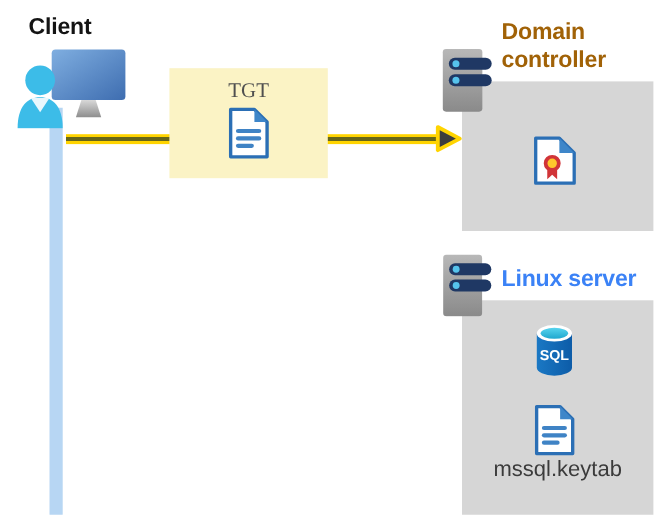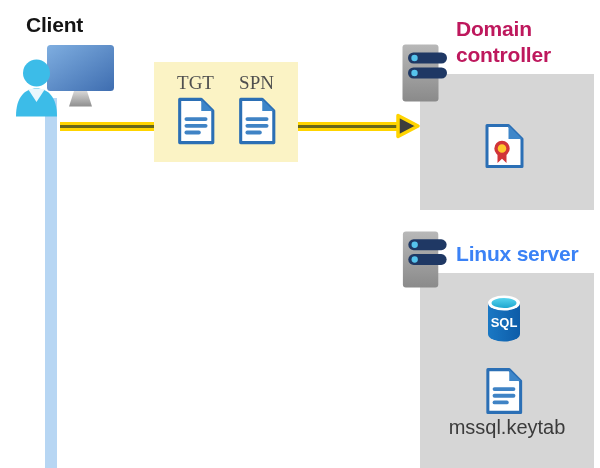--- a/index.html
+++ b/index.html
@@ -15,21 +15,21 @@
   .arrow-line{left:60px;top:110px;width:337px;height:9px;z-index:2;
     background:linear-gradient(to bottom,#FFD400 0%,#FFD400 33%,#66661A 33%,#66661A 64%,#FFD400 64%,#FFD400 100%);}
   .arrow-head{left:395px;top:100px;width:26px;height:28px;z-index:2;}
 
   .note-box{left:154px;top:50px;width:144px;height:100px;background:#FBF3C5;z-index:4;
     display:flex;justify-content:center;align-items:flex-start;gap:15px;padding-top:7px;box-sizing:border-box;font-family:Liberation Serif, serif;}
   .ticket{display:flex;flex-direction:column;align-items:center;width:46px;}
   .ticket-label{font-size:19px;color:#4F4F4F;line-height:28px;}
   .ticket svg{width:40px;height:48px;}
 
-  .dc-title{left:456px;top:4px;width:128px;font-size:21px;font-weight:700;color:#be185d;line-height:26px;letter-spacing:-0.2px;}
+  .dc-title{left:456px;top:4px;width:128px;font-size:21px;font-weight:700;color:#a16207;line-height:26px;letter-spacing:-0.2px;}
   .panel{background:#D6D6D6;z-index:1;}
   .dc-panel{left:420px;top:62px;width:174px;height:136px;}
   .dc-server{left:402px;top:32px;width:47px;height:58px;z-index:2;}
   .cert-icon{left:484px;top:111px;width:41px;height:46px;z-index:2;}
 
   .lx-server{left:402px;top:219px;width:47px;height:57px;z-index:2;}
   .lx-title{left:456px;top:229px;font-size:21px;font-weight:700;color:#3b82f6;line-height:25px;white-space:nowrap;letter-spacing:-0.2px;}
   .lx-panel{left:420px;top:261px;width:174px;height:196px;}
   .sql-icon{left:487px;top:283px;width:34px;height:48px;z-index:2;}
   .keytab-icon{left:485px;top:352px;width:38px;height:54px;z-index:2;}
@@ -67,30 +67,20 @@
   </svg>
 
   <div class="abs arrow-line"></div>
   <svg class="abs arrow-head" viewBox="0 0 26 28">
     <polygon points="3,3.5 23,14 3,24.5" fill="#3D3D3D" stroke="#FFD400" stroke-width="3.5" stroke-linejoin="round"></polygon>
   </svg>
 
   <div class="abs note-box">
     <div class="ticket">
       <div class="ticket-label">TGT</div>
-      <svg viewBox="0 0 40 50">
-        <path d="M3,2.5 H25.5 L37.5,14.5 V47.5 H3 Z" fill="#FFFFFF" stroke="#2B6FB5" stroke-width="3.2" stroke-linejoin="round"></path>
-        <path d="M25.5,2.5 V14.5 H37.5 Z" fill="#3E86C9"></path>
-        <rect x="8" y="21" width="24" height="4" rx="2" fill="#3F83C5"></rect>
-        <rect x="8" y="28" width="24" height="4" rx="2" fill="#3F83C5"></rect>
-        <rect x="8" y="35" width="17" height="4" rx="2" fill="#3F83C5"></rect>
-      </svg>
-    </div>
-    <div class="ticket">
-      <div class="ticket-label">SPN</div>
       <svg viewBox="0 0 40 50">
         <path d="M3,2.5 H25.5 L37.5,14.5 V47.5 H3 Z" fill="#FFFFFF" stroke="#2B6FB5" stroke-width="3.2" stroke-linejoin="round"></path>
         <path d="M25.5,2.5 V14.5 H37.5 Z" fill="#3E86C9"></path>
         <rect x="8" y="21" width="24" height="4" rx="2" fill="#3F83C5"></rect>
         <rect x="8" y="28" width="24" height="4" rx="2" fill="#3F83C5"></rect>
         <rect x="8" y="35" width="17" height="4" rx="2" fill="#3F83C5"></rect>
       </svg>
     </div>
   </div>
 

